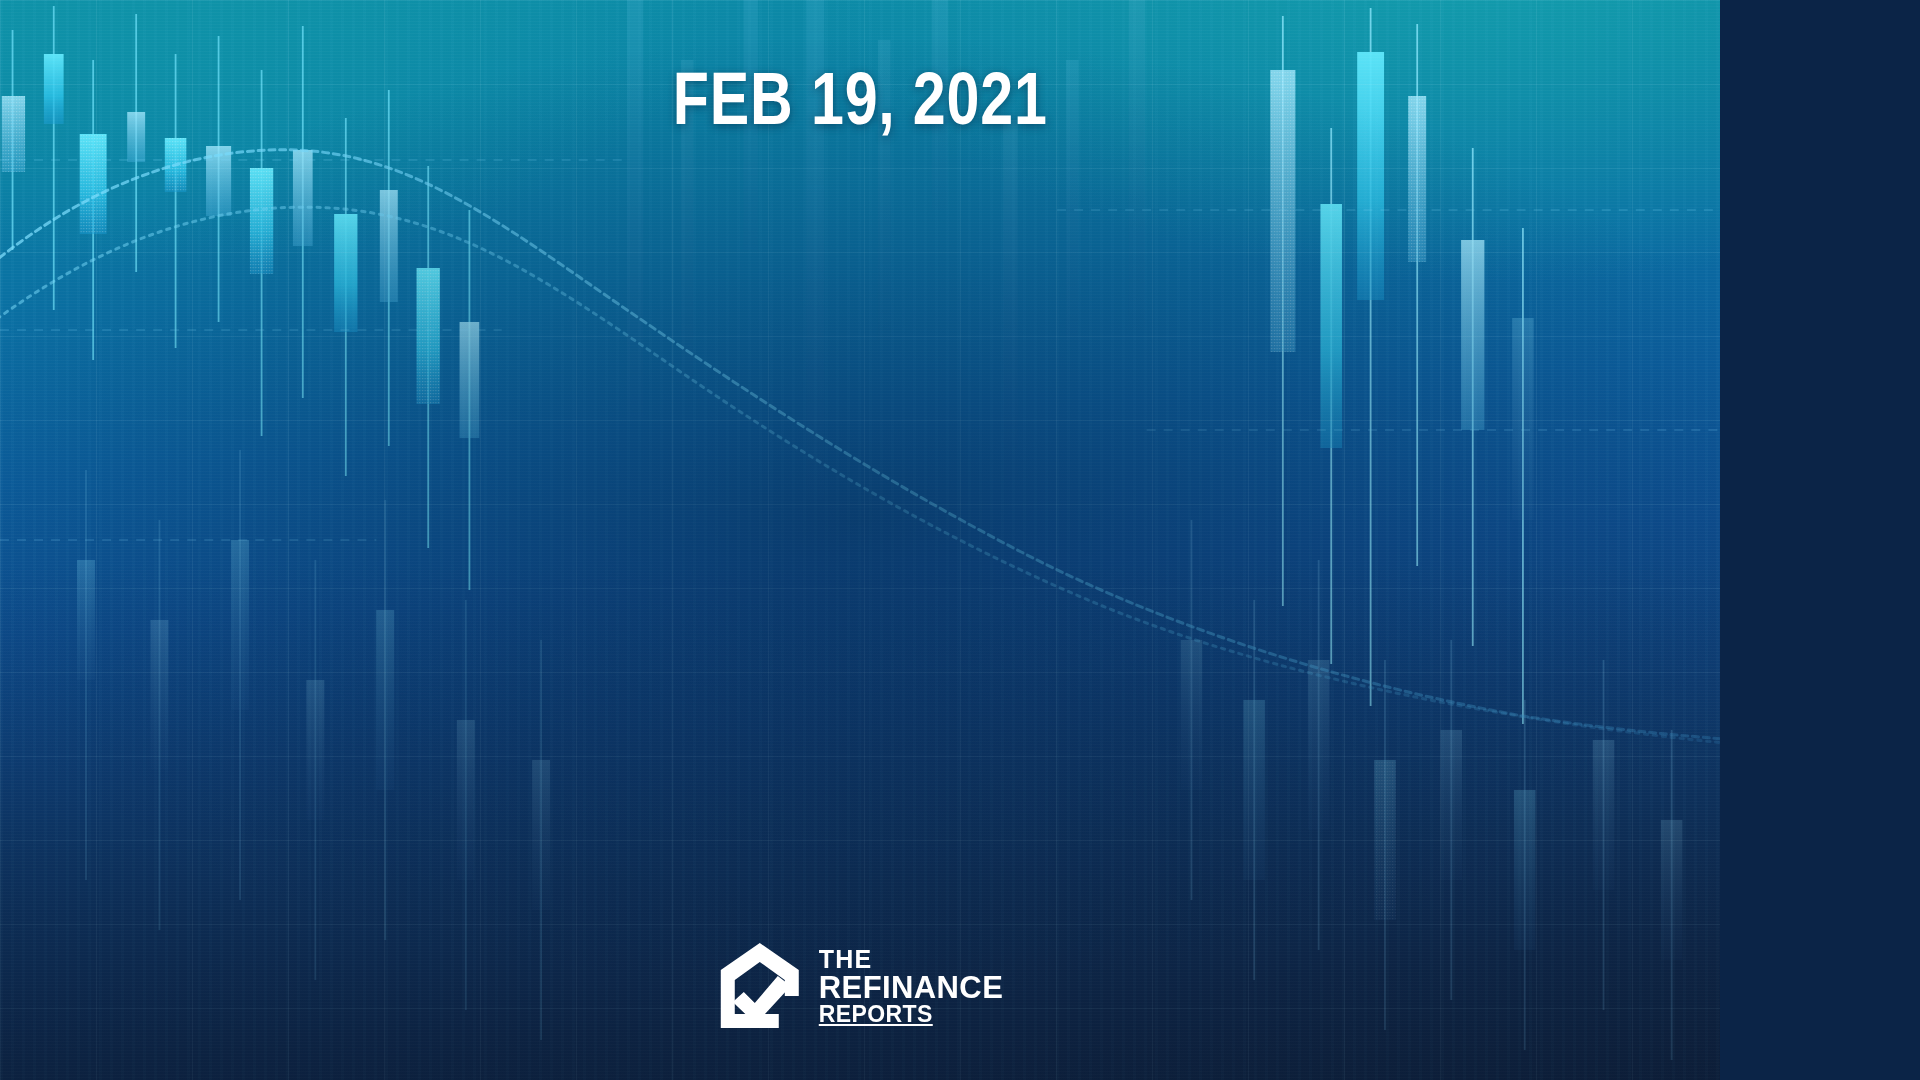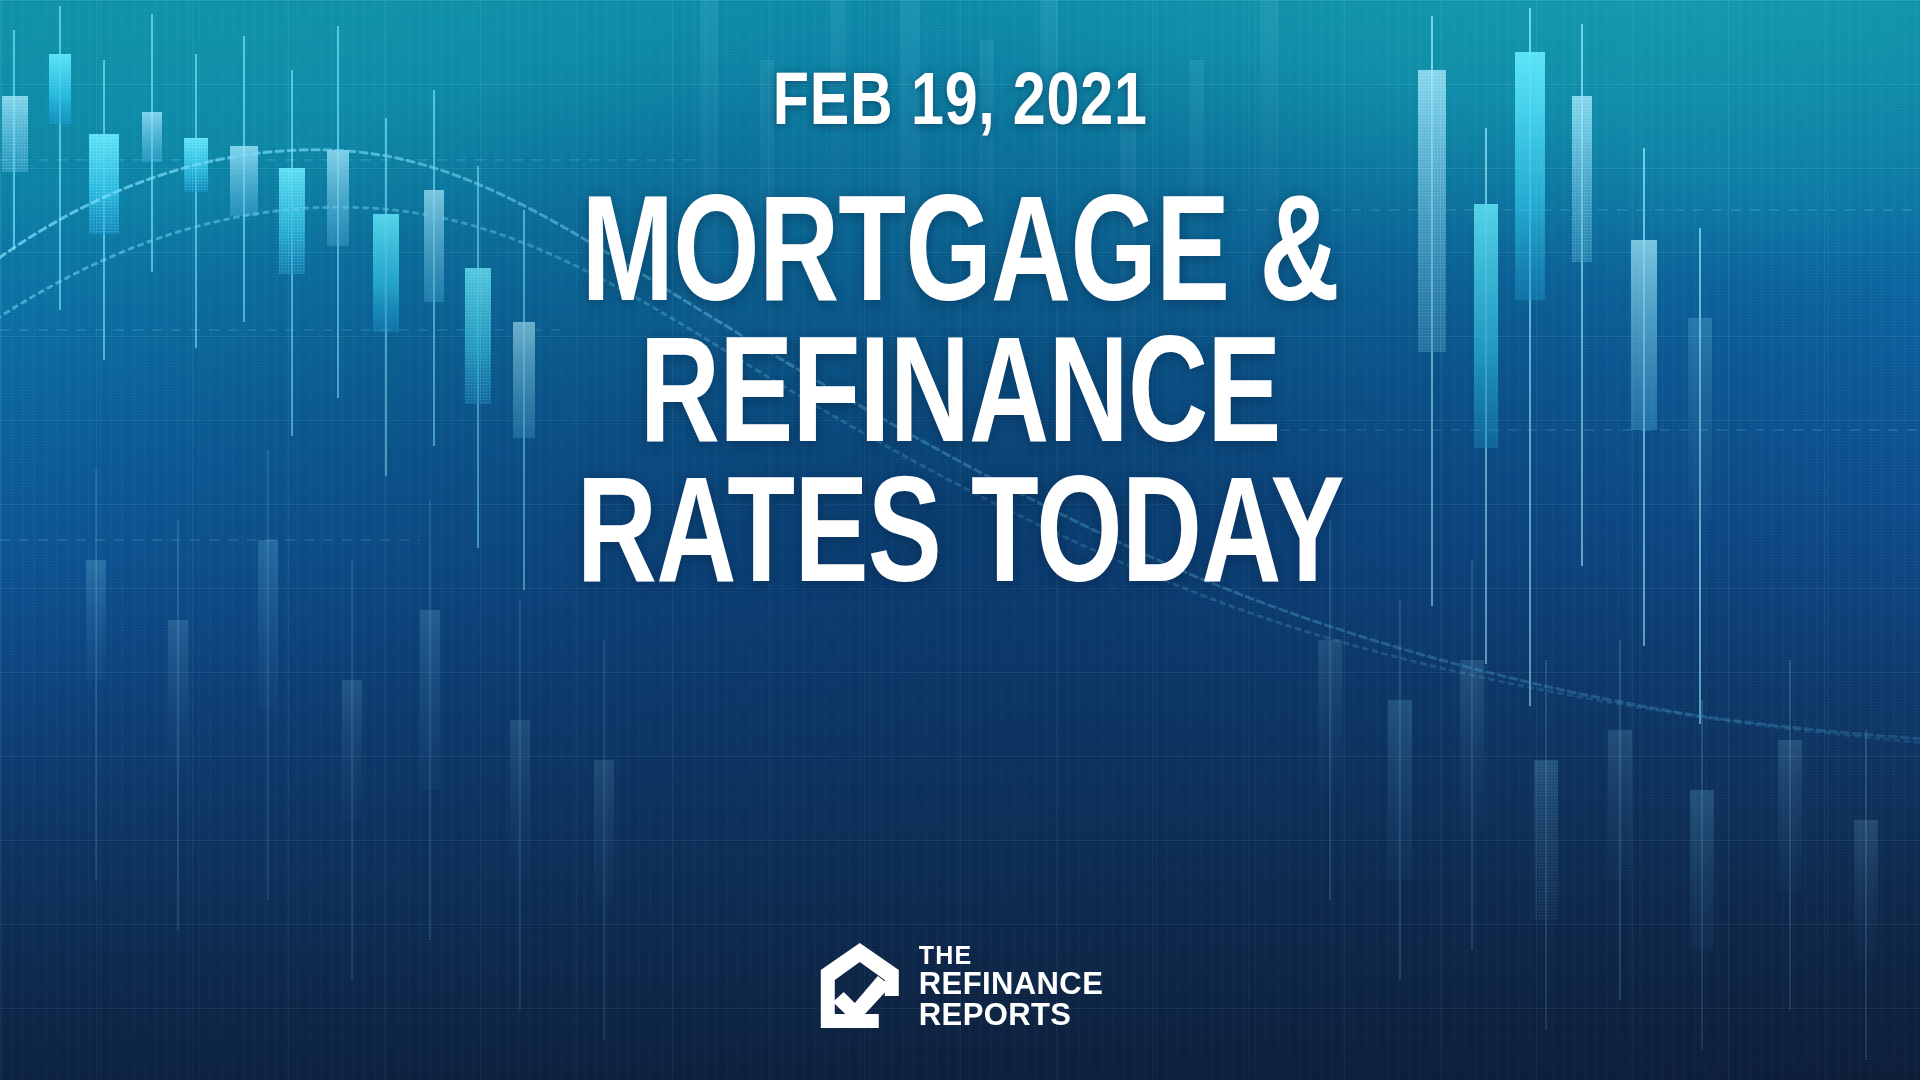--- a/index.html
+++ b/index.html
@@ -9,21 +9,21 @@
   }
   body {
     width: 1920px;
     height: 1080px;
     overflow: hidden;
     font-family: "Liberation Sans", sans-serif;
   }
 
   #banner {
     position: relative;
-    width: 1920px;
+    width: 1720px;
     height: 1080px;
     overflow: hidden;
     background: #0d2f55;
   }
 
   
   .layer {
     position: absolute;
     inset: 0;
     width: 100%;
@@ -136,21 +136,21 @@
     font-family: "Liberation Sans", sans-serif;
     font-weight: 700;
     font-size: 29px;
     line-height: 1.0;
     letter-spacing: 0.4px;
     text-align: left;
   }
   #logo-words span { display: block; }
   #logo-line-1 { font-size: 25px; letter-spacing: 1.2px; }
   #logo-line-2 { font-size: 31px; }
-  #logo-line-3 { font-size: 31px; }
+  #logo-line-3 { font-size: 23px; text-decoration: underline; }
 </style>
 </head>
 <body>
 
 <div id="banner">
 
   <div class="layer" id="bg-gradient"></div>
 
   <svg class="layer" id="bg-candles" viewBox="0 0 1920 1080" preserveAspectRatio="none">
     <defs>
@@ -316,25 +316,20 @@
 
   <div class="layer" id="bg-stripes"></div>
   <div class="layer" id="bg-grid"></div>
   <div class="layer" id="bg-dots"></div>
   <div class="layer" id="vignette"></div>
 
   <div id="content">
 
     <div id="date-line">FEB 19, 2021</div>
 
-    <div id="headline">
-      <span class="hl">MORTGAGE &amp;</span>
-      <span class="hl">REFINANCE</span>
-      <span class="hl">RATES TODAY</span>
-    </div>
 
     <div id="logo">
       <svg id="logo-mark" width="86" height="92" viewBox="0 0 86 92">
         <path d="M43 3 L82 30 L82 56 L68 56 L68 40 L43 22 L18 40 L18 74 L62 74 L62 88 L4 88 L4 30 Z" fill="#ffffff"></path>
         <path d="M27 52 L38 63 L61 36 L74 46 L39 84 L16 62 Z" fill="#ffffff"></path>
       </svg>
       <div id="logo-words">
         <span id="logo-line-1">THE</span>
         <span id="logo-line-2">REFINANCE</span>
         <span id="logo-line-3">REPORTS</span>

